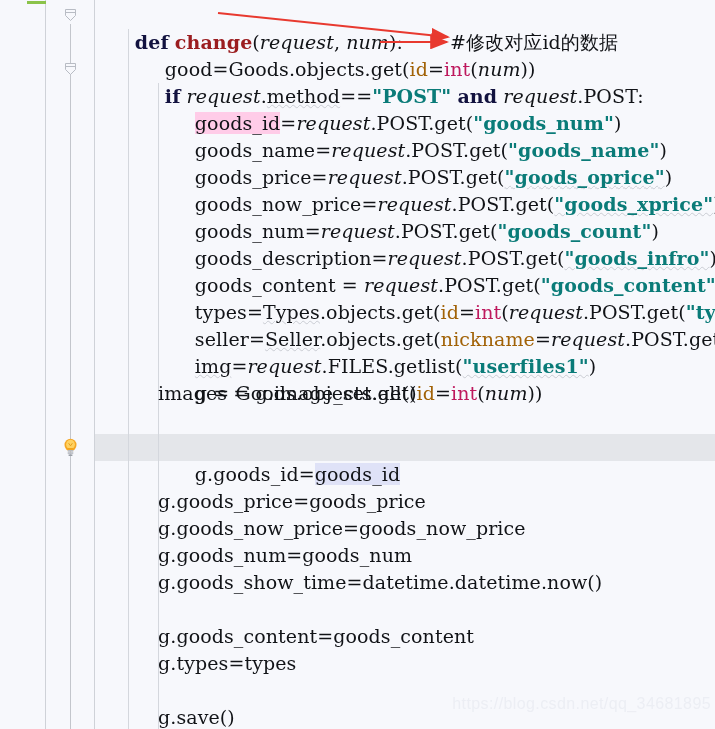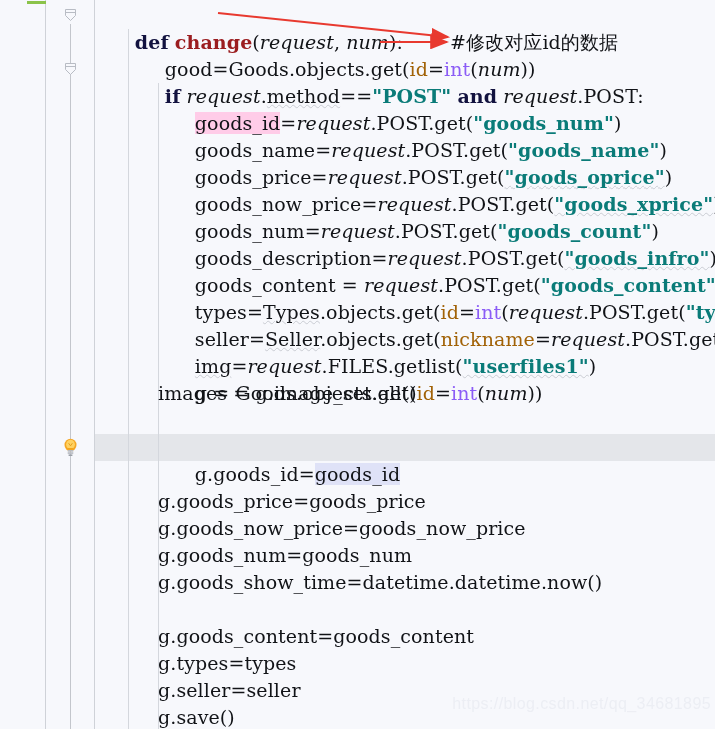--- a/index.html
+++ b/index.html
@@ -93,21 +93,21 @@
     height: 27px;
     background: #e4e6ea;
   }
 
   
   .kw    { color: #12123f; font-weight: bold; }
   .fname { color: #9b1d20; font-weight: bold; }
   .param { font-style: italic; color: #111317; }
   .str   { color: #0a7b78; font-weight: bold; }
   .named { color: #a16207; }
-  .builtin { color: #8b5cf6; }
+  .builtin { color: #be185d; }
   .plain { color: #111317; }
 
   .hl-pink { background: #ffcce8; }
   .hl-sel  { background: #dfe2f7; }
 
   
   .wavy {
     text-decoration: underline;
     text-decoration-style: wavy;
     text-decoration-color: #c9ccd3;
@@ -250,21 +250,20 @@
     <div class="line" style="top:434px;padding-left:63px">
       <span class="plain">g.goods_id=</span><span class="plain hl-sel">goods_id</span>
     </div>
 
     <div class="line" style="top:488px;padding-left:63px">g.goods_price=goods_price</div>
     <div class="line" style="top:515px;padding-left:63px">g.goods_now_price=goods_now_price</div>
     <div class="line" style="top:542px;padding-left:63px">g.goods_num=goods_num</div>
     <div class="line" style="top:569px;padding-left:63px">g.goods_show_time=datetime.datetime.now()</div>
     <div class="line" style="top:650px;padding-left:63px">g.types=types</div>
     <div class="line" style="top:623px;padding-left:63px">g.goods_content=goods_content</div>
-    <div class="line" style="top:677px;padding-left:63px">g.seller=seller</div>
     <div class="line" style="top:704px;padding-left:63px">g.save()</div>
 
     <div class="line" style="top:29px;left:355px">#修改对应id的数据</div>
   </div>
 
   <svg class="anno" viewBox="0 0 715 729">
     <defs>
       <marker id="ahead" markerWidth="9" markerHeight="7" refX="8" refY="3.5" orient="auto">
         <polygon points="0 0, 9 3.5, 0 7" fill="#e8392f"></polygon>
       </marker>

